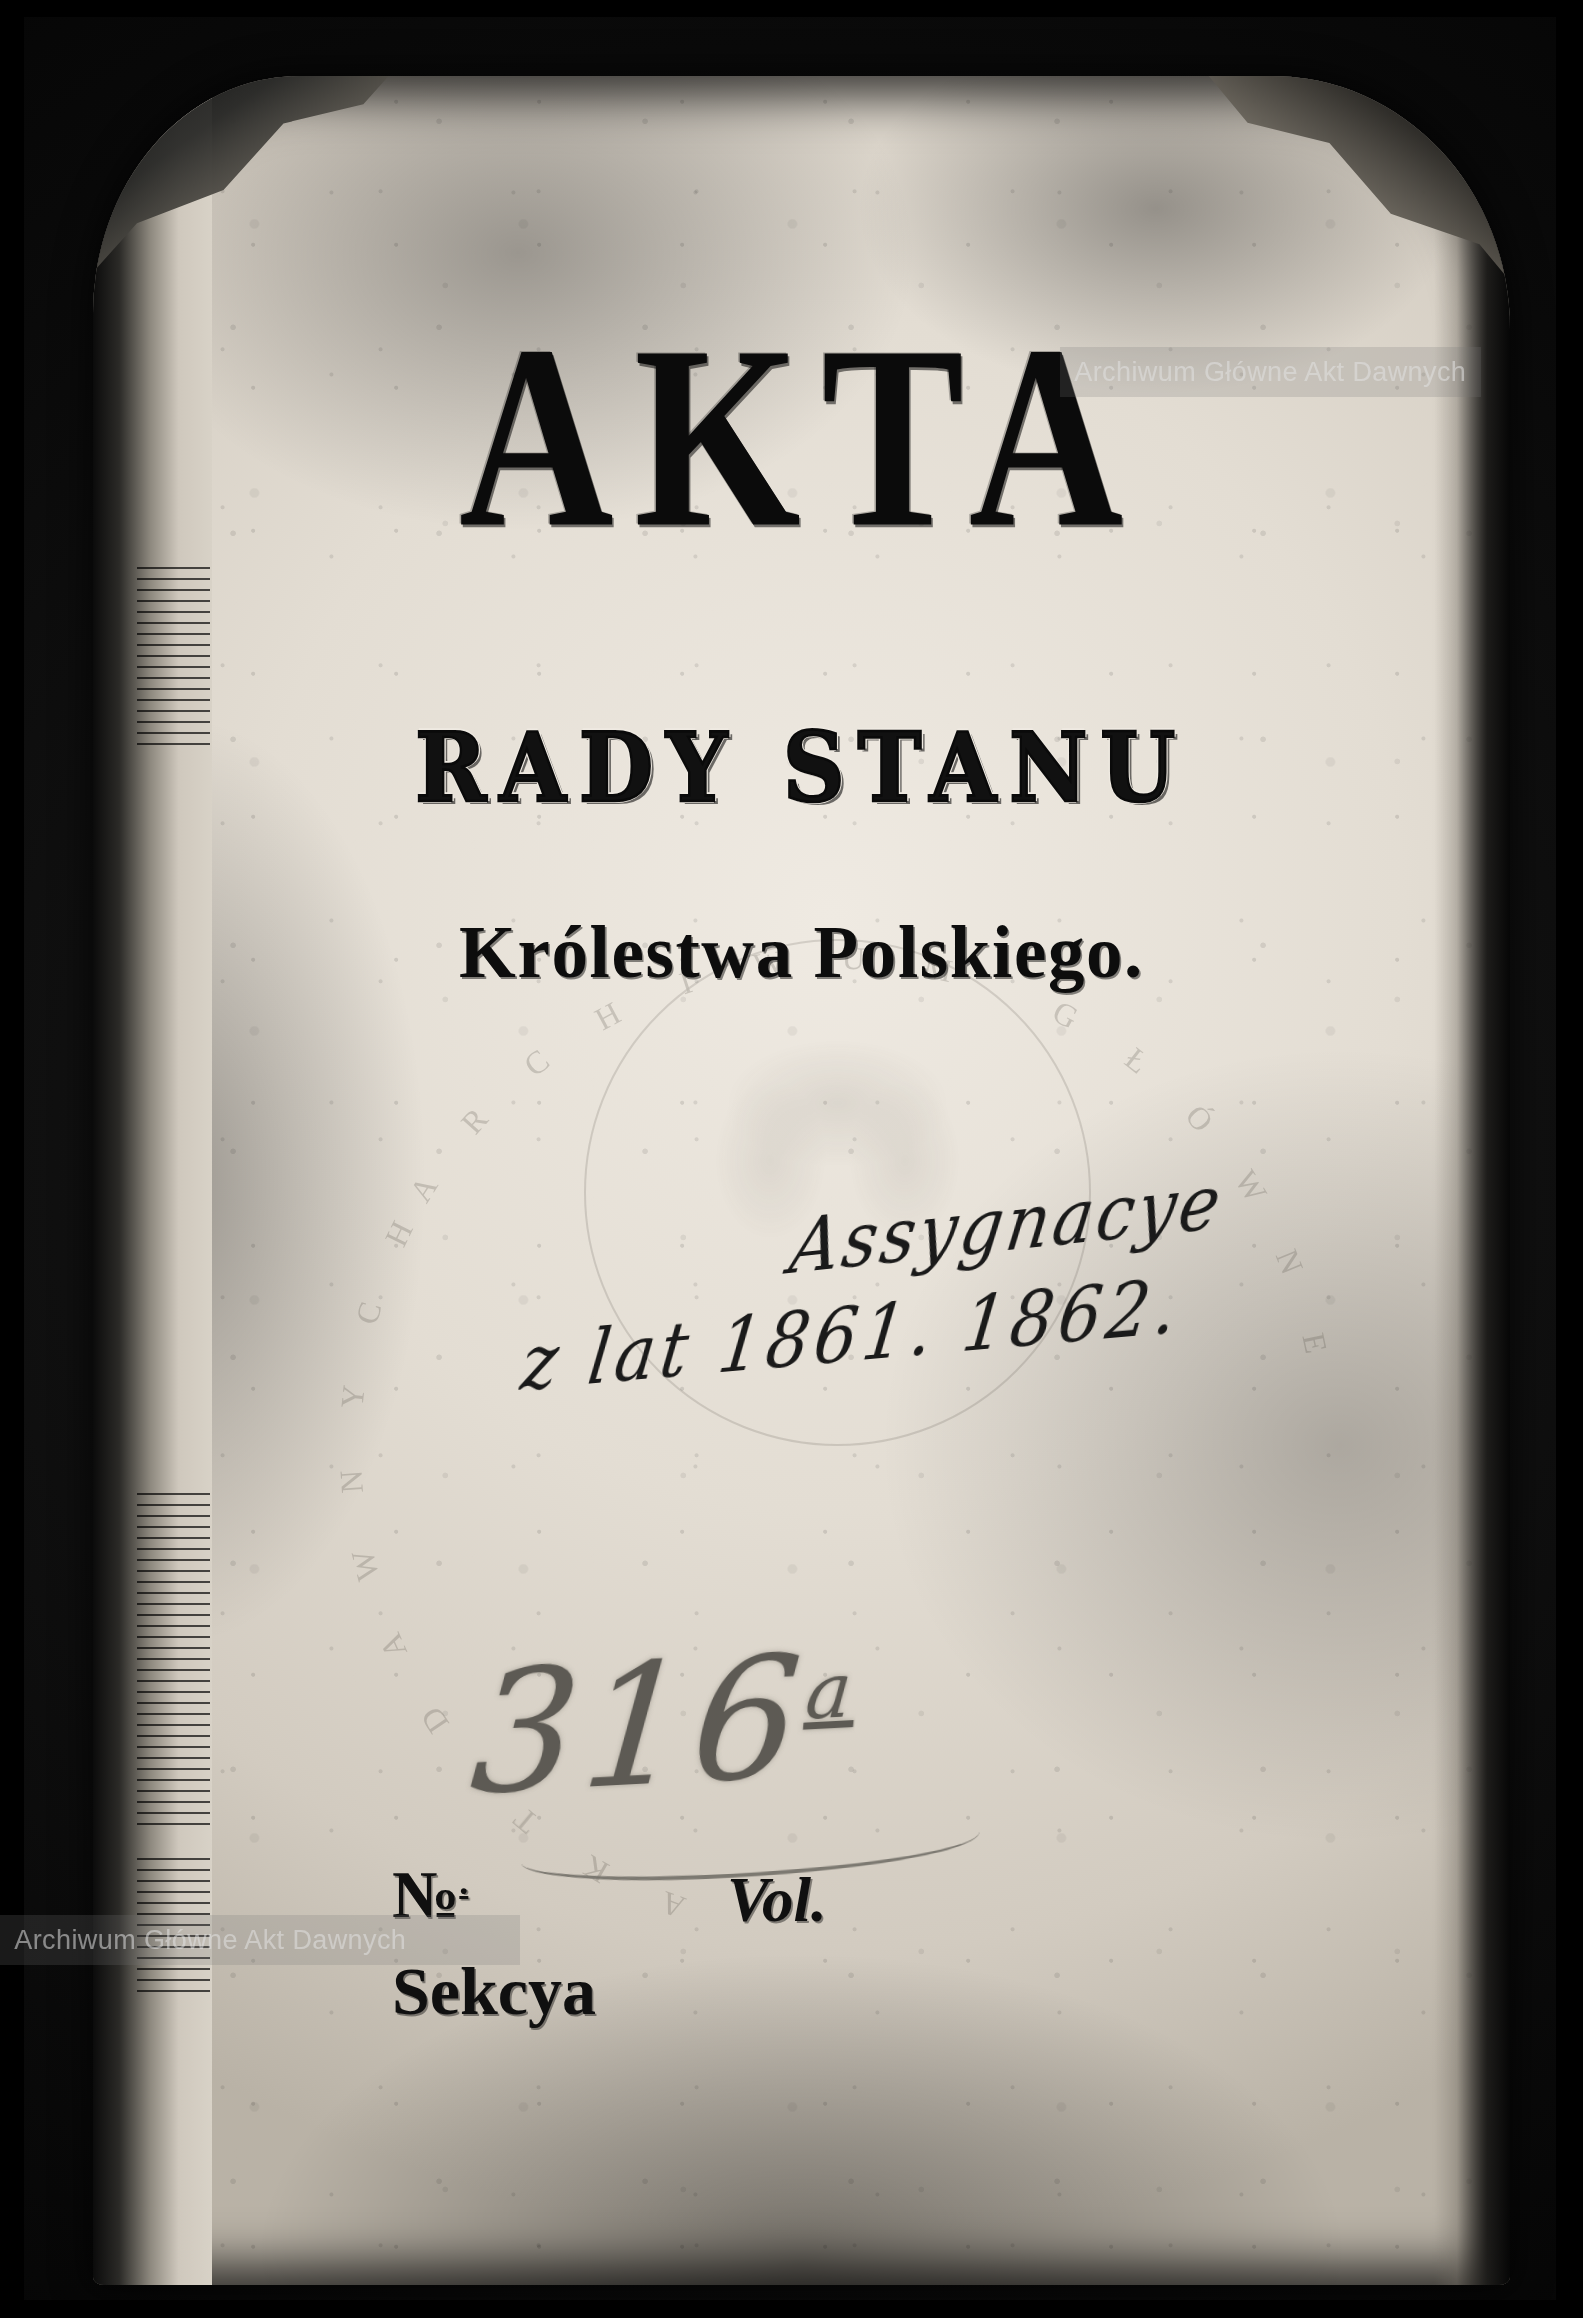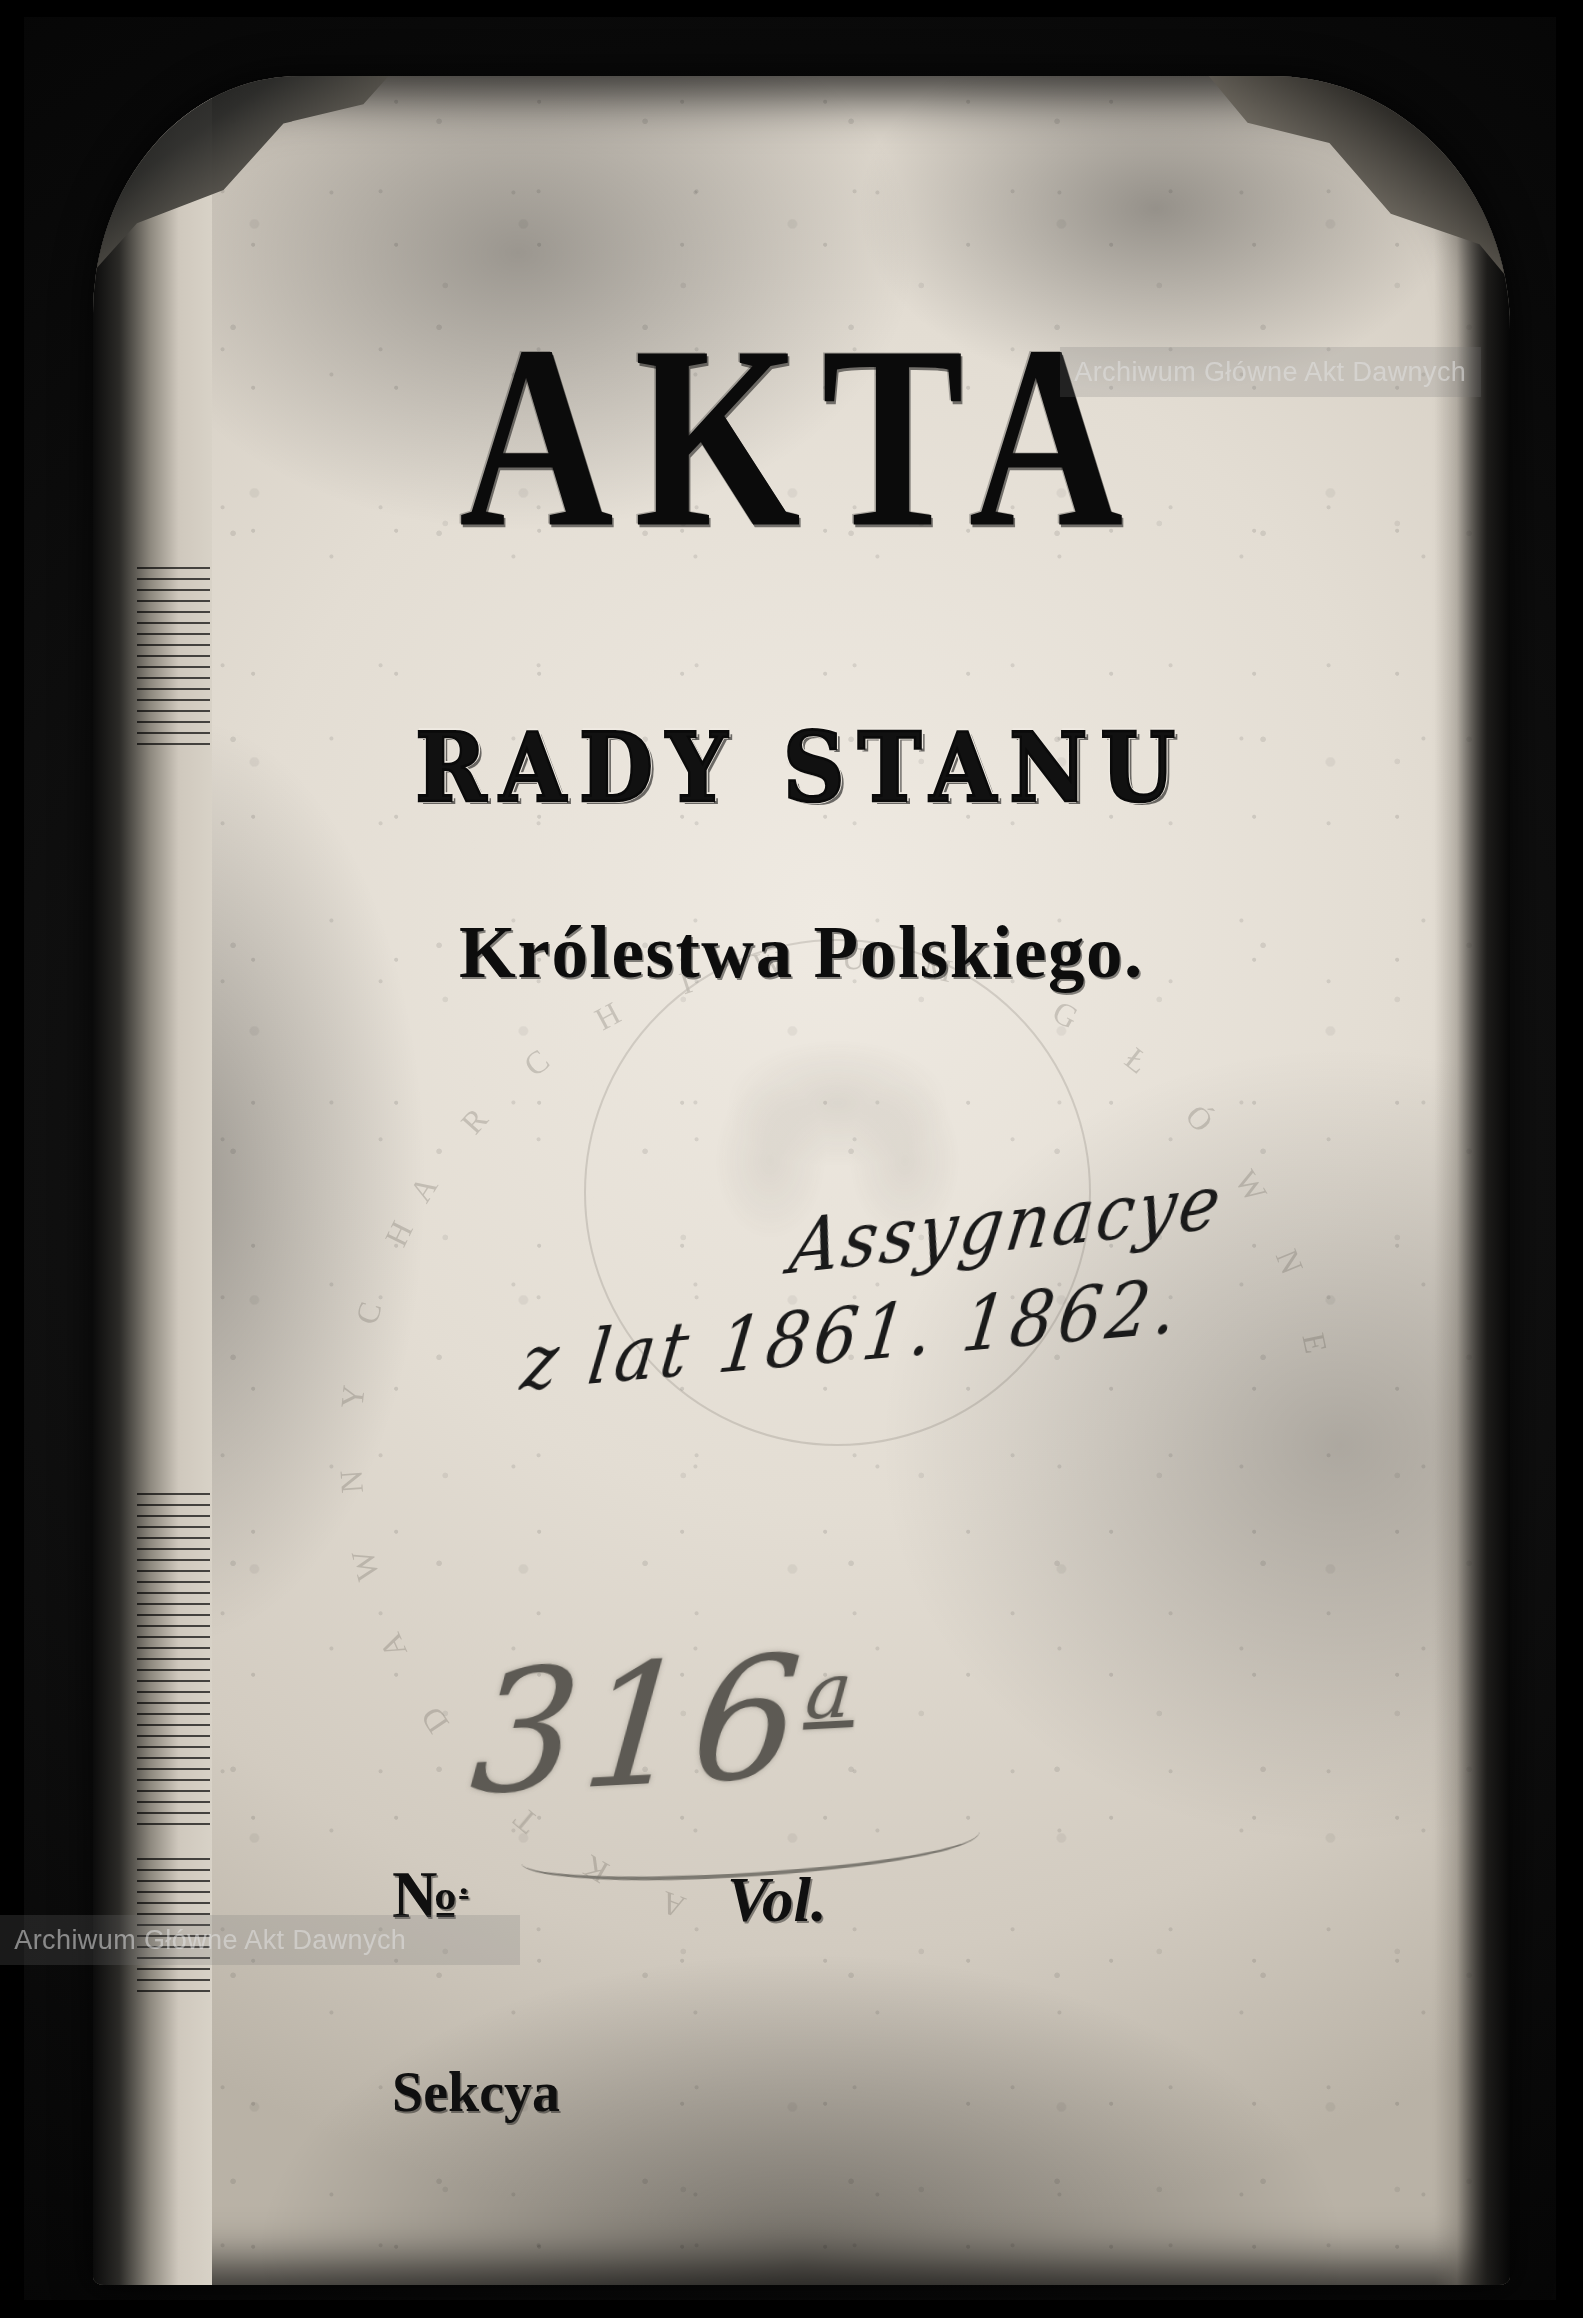--- a/index.html
+++ b/index.html
@@ -280,21 +280,21 @@
     position: absolute;
     z-index: 20;
     font-family: "Liberation Serif", serif;
     font-weight: 700;
     color: #101010;
     text-shadow: 1.6px 1.6px 0 rgba(0,0,0,0.4);
   }
   .lbl-no     { left: 299px;  top: 1780px; font-size: 67px; }
   .lbl-no sup { font-size: 36px; text-decoration: underline; }
   .lbl-vol    { left: 634px;  top: 1788px; font-size: 63px; font-style: italic; }
-  .lbl-sekcya { left: 299px;  top: 1984px; font-size: 56px; }
+  .lbl-sekcya { left: 299px;  top: 1876px; font-size: 68px; }
 
   
   .wm {
     position: absolute;
     z-index: 60;
     font-family: "Liberation Sans", sans-serif;
     font-size: 27px;
     color: rgba(225,225,225,0.55);
     background: rgba(120,120,120,0.22);
     padding: 9.5px 14.3px;

